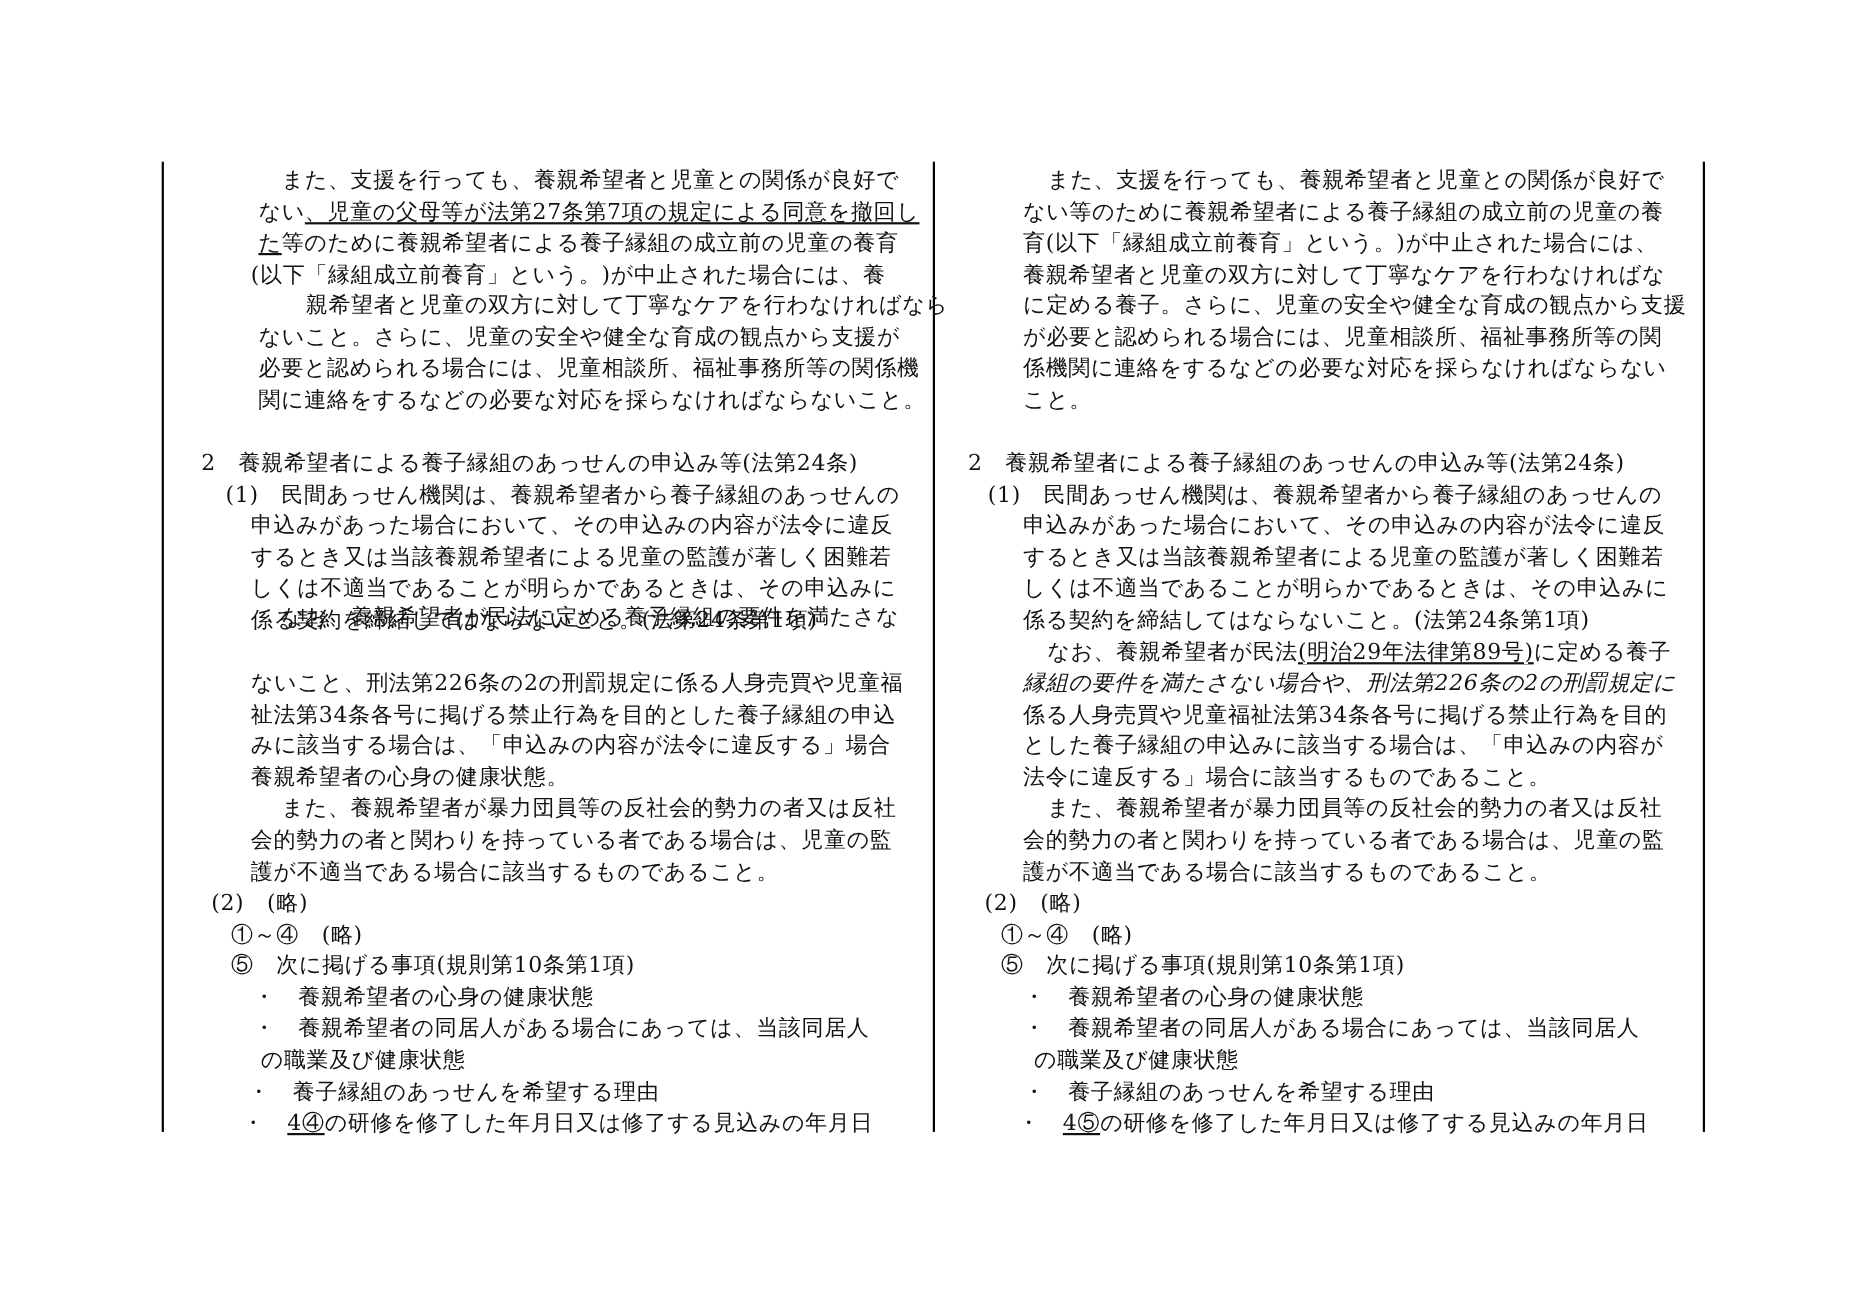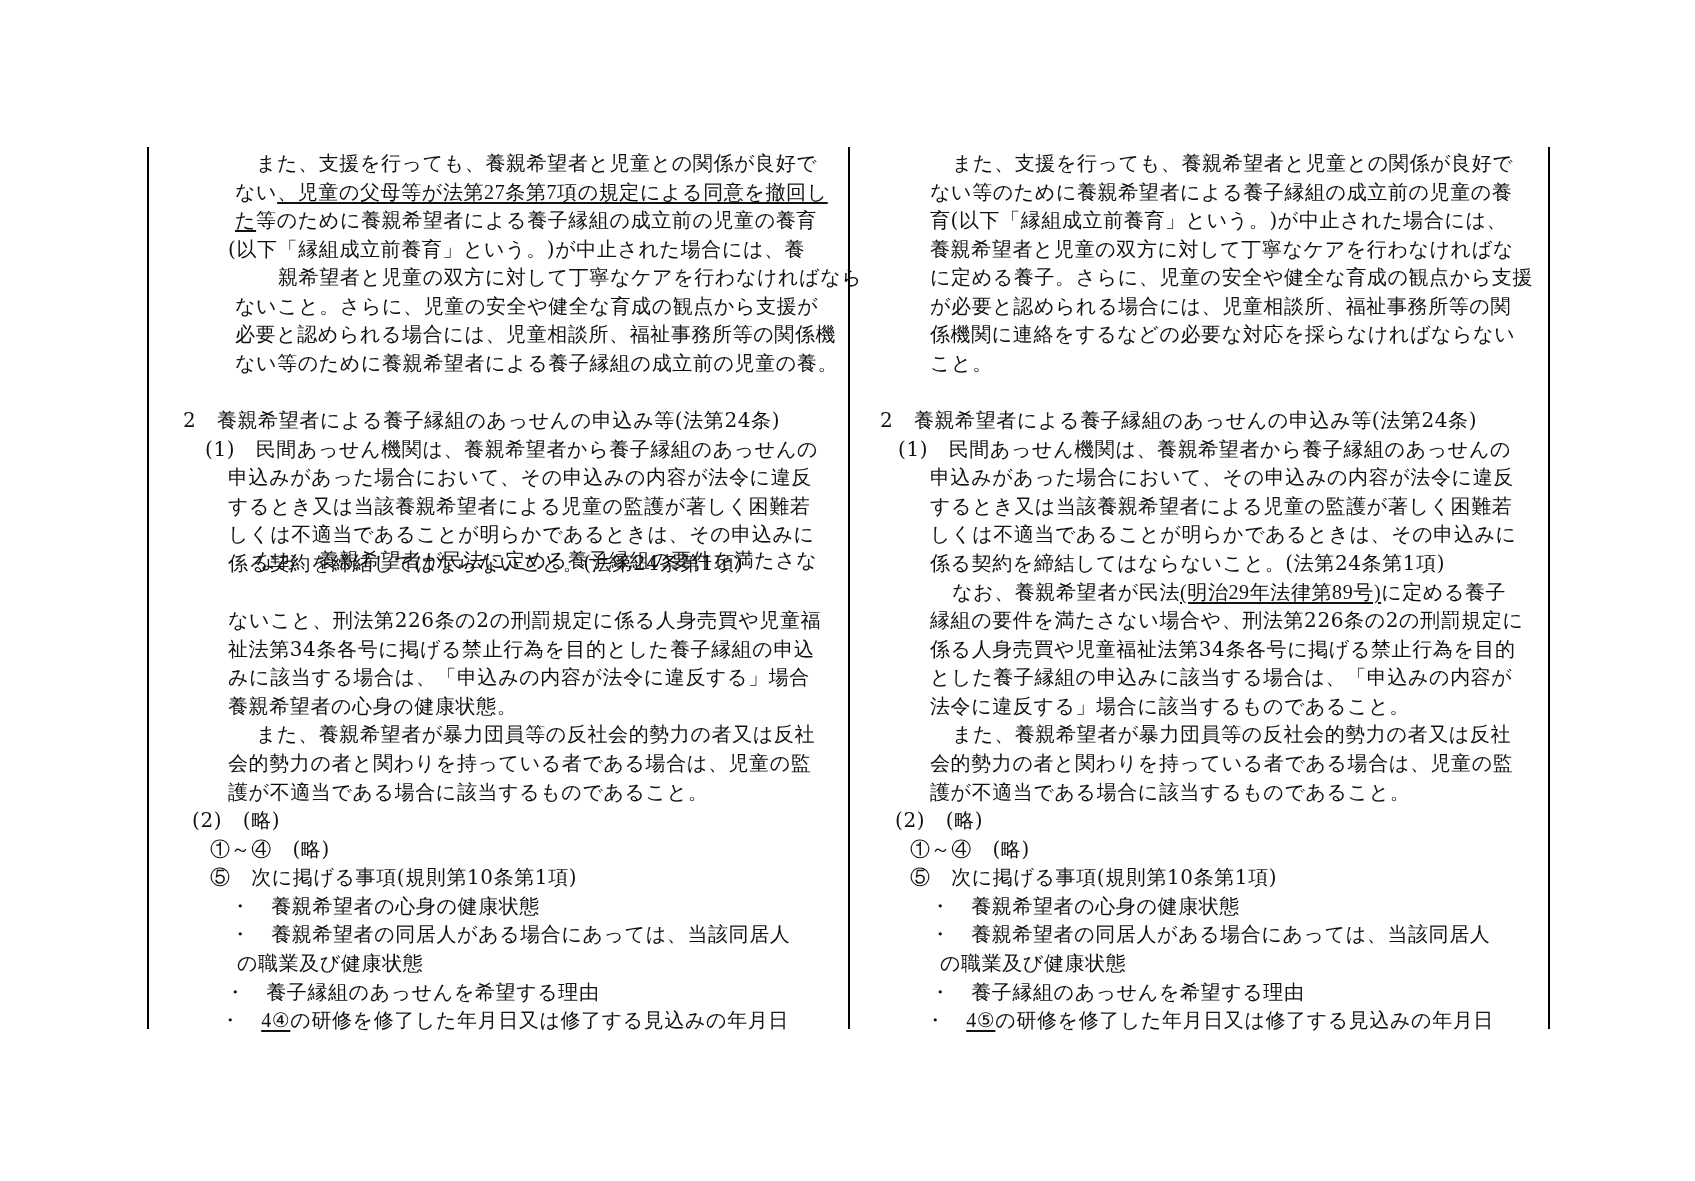--- a/index.html
+++ b/index.html
@@ -1,38 +1,38 @@
 <!DOCTYPE html>
 <html><head>
   <meta charset="utf-8">
   <style>
     html, body { margin:0; padding:0; background:#ffffff; }
     body { width:1695px; height:1181px; position:relative; overflow:hidden;
       font-family:"DejaVu Serif", "Liberation Serif", serif; color:#111; }
     .vline { position:absolute; width:1.5px; background:#000; top:147px; height:882px; }
     .col { position:absolute; top:0; }
     .ln { position:absolute; white-space:nowrap; font-size:20px; line-height:28px; height:28px; letter-spacing:0.6px; }
-    .u { text-decoration:underline; text-underline-offset:3px;font-family:Liberation Serif, serif; }
+    .u { text-decoration:underline; text-underline-offset:3px; }
   </style>
 </head>
 <body>
 
 <div class="vline" style="left:147px;"></div>
 <div class="vline" style="left:848px;"></div>
 <div class="vline" style="left:1548px;"></div>
 
 <div class="col" id="col-left">
     <div class="ln" style="left: 256px; top: 149px;"><span>また、支援を行っても、養親希望者と児童との関係が良好で</span></div>
     <div class="ln" style="left: 235px; top: 177.57px;"><span>ない</span><span class="u">、児童の父母等が法第27条第7項の規定による同意を撤回し</span></div>
     <div class="ln" style="left: 235px; top: 206.14px;"><span class="u">た</span><span>等のために養親希望者による養子縁組の成立前の児童の養育</span></div>
     <div class="ln" style="left: 228px; top: 234.71px;"><span>(以下「縁組成立前養育」という。)が中止された場合には、養</span></div>
     <div class="ln" style="left: 235px; top: 263.28px; margin-left: 43px;"><span>親希望者と児童の双方に対して丁寧なケアを行わなければなら</span></div>
     <div class="ln" style="left: 235px; top: 291.85px;"><span>ないこと。さらに、児童の安全や健全な育成の観点から支援が</span></div>
     <div class="ln" style="left: 235px; top: 320.42px;"><span>必要と認められる場合には、児童相談所、福祉事務所等の関係機</span></div>
-    <div class="ln" style="left: 235px; top: 348.99px;"><span>ない等のために養親希望者による養子縁組の成立前の児童の養。</span></div>
+    <div class="ln" style="left: 235px; top: 348.99px;"><span>関に連絡をするなどの必要な対応を採らなければならないこと。</span></div>
     <div class="ln" style="left: 183px; top: 406.13px;"><span>2　養親希望者による養子縁組のあっせんの申込み等(法第24条)</span></div>
     <div class="ln" style="left: 205px; top: 434.7px;"><span>(1)　民間あっせん機関は、養親希望者から養子縁組のあっせんの</span></div>
     <div class="ln" style="left: 228px; top: 463.27px;"><span>申込みがあった場合において、その申込みの内容が法令に違反</span></div>
     <div class="ln" style="left: 228px; top: 491.84px;"><span>するとき又は当該養親希望者による児童の監護が著しく困難若</span></div>
     <div class="ln" style="left: 228px; top: 520.41px;"><span>しくは不適当であることが明らかであるときは、その申込みに</span></div>
     <div class="ln" style="left: 228px; top: 548.98px;"><span>係る契約を締結してはならないこと。(法第24条第1項)</span></div>
     <div class="ln" style="left: 256px; top: 546px;"><span>なお、養親希望者が民法に定める養子縁組の要件を満たさな</span></div>
     <div class="ln" style="left: 228px; top: 606.12px;"><span>ないこと、刑法第226条の2の刑罰規定に係る人身売買や児童福</span></div>
     <div class="ln" style="left: 228px; top: 634.69px;"><span>祉法第34条各号に掲げる禁止行為を目的とした養子縁組の申込</span></div>
     <div class="ln" style="left: 228px; top: 663.26px;"><span>みに該当する場合は、「申込みの内容が法令に違反する」場合</span></div>
@@ -58,21 +58,21 @@
     <div class="ln" style="left: 930px; top: 291.85px;"><span>が必要と認められる場合には、児童相談所、福祉事務所等の関</span></div>
     <div class="ln" style="left: 930px; top: 320.42px;"><span>係機関に連絡をするなどの必要な対応を採らなければならない</span></div>
     <div class="ln" style="left: 930px; top: 348.99px;"><span>こと。</span></div>
     <div class="ln" style="left: 880px; top: 406.13px;"><span>2　養親希望者による養子縁組のあっせんの申込み等(法第24条)</span></div>
     <div class="ln" style="left: 898px; top: 434.7px;"><span>(1)　民間あっせん機関は、養親希望者から養子縁組のあっせんの</span></div>
     <div class="ln" style="left: 930px; top: 463.27px;"><span>申込みがあった場合において、その申込みの内容が法令に違反</span></div>
     <div class="ln" style="left: 930px; top: 491.84px;"><span>するとき又は当該養親希望者による児童の監護が著しく困難若</span></div>
     <div class="ln" style="left: 930px; top: 520.41px;"><span>しくは不適当であることが明らかであるときは、その申込みに</span></div>
     <div class="ln" style="left: 930px; top: 548.98px;"><span>係る契約を締結してはならないこと。(法第24条第1項)</span></div>
     <div class="ln" style="left: 952px; top: 577.55px;"><span>なお、養親希望者が民法</span><span class="u">(明治29年法律第89号)</span><span>に定める養子</span></div>
-    <div class="ln" style="left: 930px; top: 606.12px;"><span>縁組の要件を満たさない場合や、刑法第226条の2の刑罰規定に</span></div>
+    <div class="ln" style="left: 930px; top: 606.12px; font-style: italic;"><span>縁組の要件を満たさない場合や、刑法第226条の2の刑罰規定に</span></div>
     <div class="ln" style="left: 930px; top: 634.69px;"><span>係る人身売買や児童福祉法第34条各号に掲げる禁止行為を目的</span></div>
     <div class="ln" style="left: 930px; top: 663.26px;"><span>とした養子縁組の申込みに該当する場合は、「申込みの内容が</span></div>
     <div class="ln" style="left: 930px; top: 691.83px;"><span>法令に違反する」場合に該当するものであること。</span></div>
     <div class="ln" style="left: 952px; top: 720.4px;"><span>また、養親希望者が暴力団員等の反社会的勢力の者又は反社</span></div>
     <div class="ln" style="left: 930px; top: 748.97px;"><span>会的勢力の者と関わりを持っている者である場合は、児童の監</span></div>
     <div class="ln" style="left: 930px; top: 777.54px;"><span>護が不適当である場合に該当するものであること。</span></div>
     <div class="ln" style="left: 895px; top: 806.11px;"><span>(2)　(略)</span></div>
     <div class="ln" style="left: 910px; top: 834.68px;"><span>①～④　(略)</span></div>
     <div class="ln" style="left: 910px; top: 863.25px;"><span>⑤　次に掲げる事項(規則第10条第1項)</span></div>
     <div class="ln" style="left: 930px; top: 891.82px;"><span>・　養親希望者の心身の健康状態</span></div>

